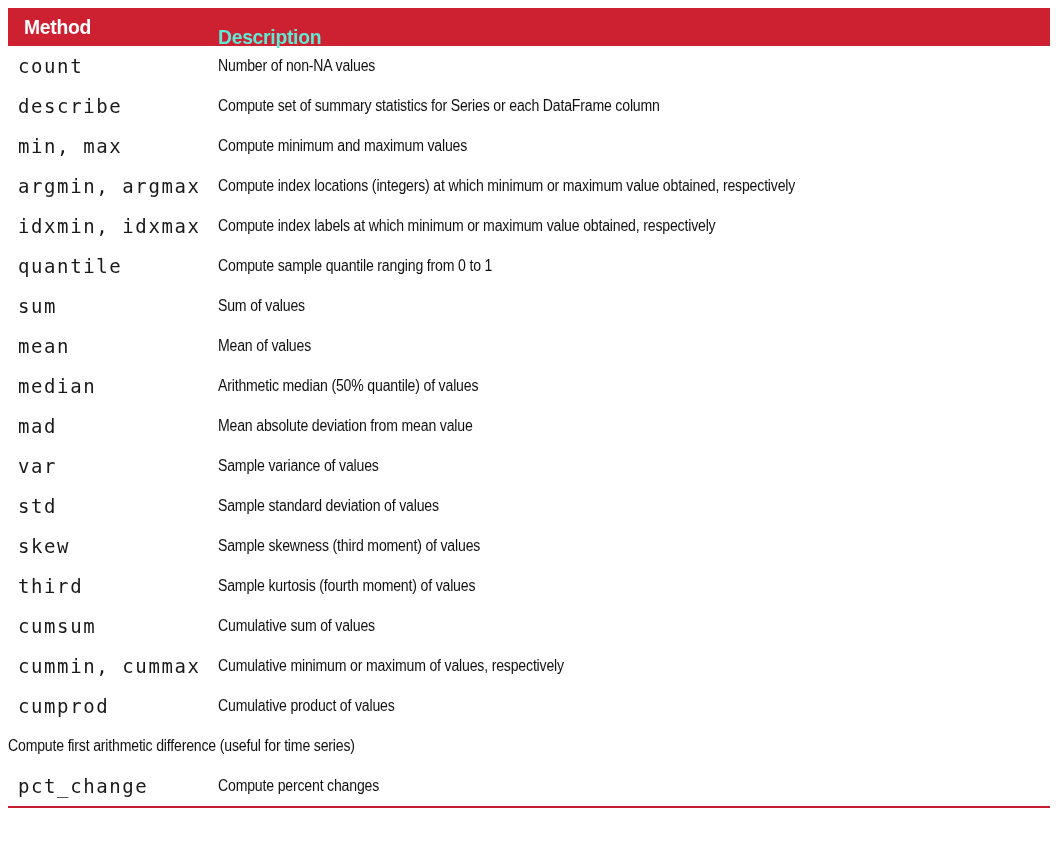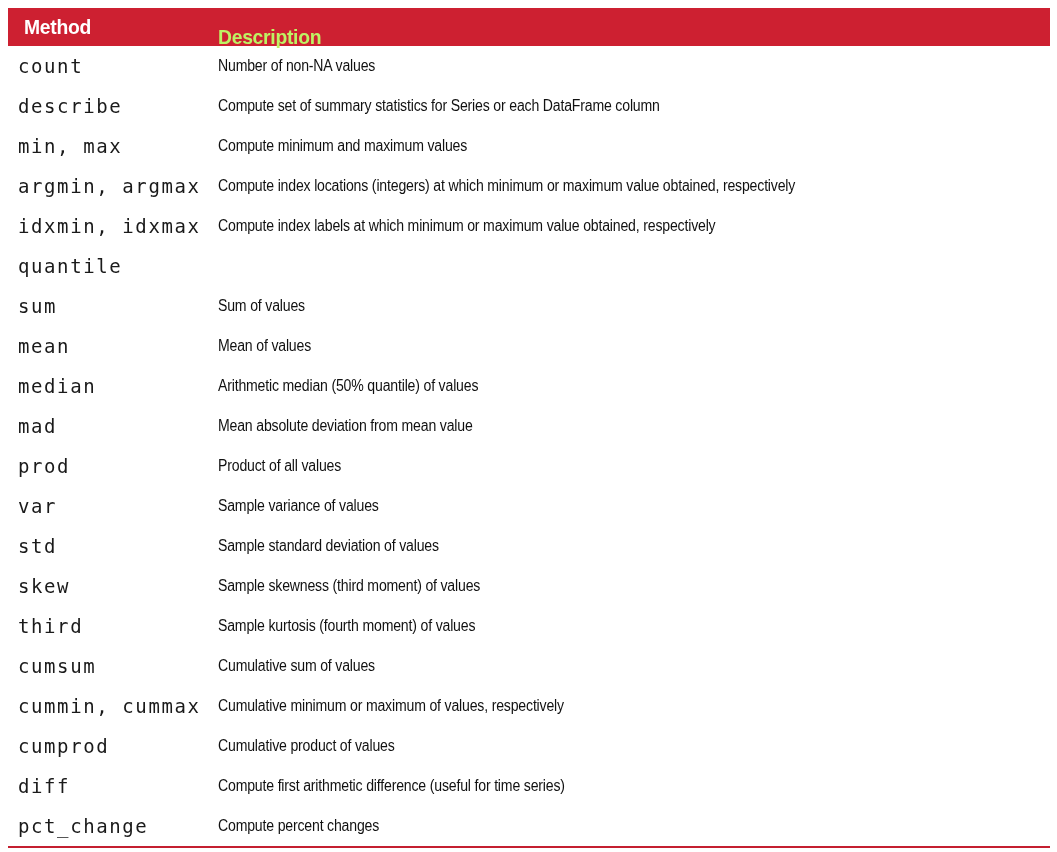--- a/index.html
+++ b/index.html
@@ -66,21 +66,21 @@
   }
 </style>
 </head>
 <body>
 
 <div class="table-wrap">
   <div class="thead" style="background: rgb(205, 32, 49);">
     <div class="th col-method" style="color: rgb(255, 255, 255); padding-left: 16px;">
       <span class="th-inner">Method</span>
     </div>
-    <div class="th col-desc" style="color: #bef264; margin-top: 20px;">
+    <div class="th col-desc" style="color: #5eead4; margin-top: 20px;">
       <span class="th-inner">Description</span>
     </div>
   </div>
 
   <div class="tbody" id="tbody" style="border-bottom-color: rgb(196, 31, 48);">
     <div class="row">
       <div class="cell-method">count</div>
       <div class="cell-desc">
         <span class="desc-inner">Number of non-NA values</span>
       </div>
@@ -109,20 +109,23 @@
 
     <div class="row">
       <div class="cell-method">idxmin, idxmax</div>
       <div class="cell-desc">
         <span class="desc-inner">Compute index labels at which minimum or maximum value obtained, respectively</span>
       </div>
     </div>
 
     <div class="row">
       <div class="cell-method">quantile</div>
+      <div class="cell-desc">
+        <span class="desc-inner">Compute sample quantile ranging from 0 to 1</span>
+      </div>
     </div>
 
     <div class="row">
       <div class="cell-method">sum</div>
       <div class="cell-desc">
         <span class="desc-inner">Sum of values</span>
       </div>
     </div>
 
     <div class="row">
@@ -139,26 +142,20 @@
       </div>
     </div>
 
     <div class="row">
       <div class="cell-method">mad</div>
       <div class="cell-desc">
         <span class="desc-inner">Mean absolute deviation from mean value</span>
       </div>
     </div>
 
-    <div class="row">
-      <div class="cell-method">prod</div>
-      <div class="cell-desc">
-        <span class="desc-inner">Product of all values</span>
-      </div>
-    </div>
 
     <div class="row">
       <div class="cell-method">var</div>
       <div class="cell-desc">
         <span class="desc-inner">Sample variance of values</span>
       </div>
     </div>
 
     <div class="row">
       <div class="cell-method">std</div>
@@ -196,21 +193,20 @@
     </div>
 
     <div class="row">
       <div class="cell-method">cumprod</div>
       <div class="cell-desc">
         <span class="desc-inner">Cumulative product of values</span>
       </div>
     </div>
 
     <div class="row">
-      <div class="cell-method">diff</div>
       <div class="cell-desc">
         <span class="desc-inner">Compute first arithmetic difference (useful for time series)</span>
       </div>
     </div>
 
     <div class="row">
       <div class="cell-method">pct_change</div>
       <div class="cell-desc">
         <span class="desc-inner">Compute percent changes</span>
       </div>

